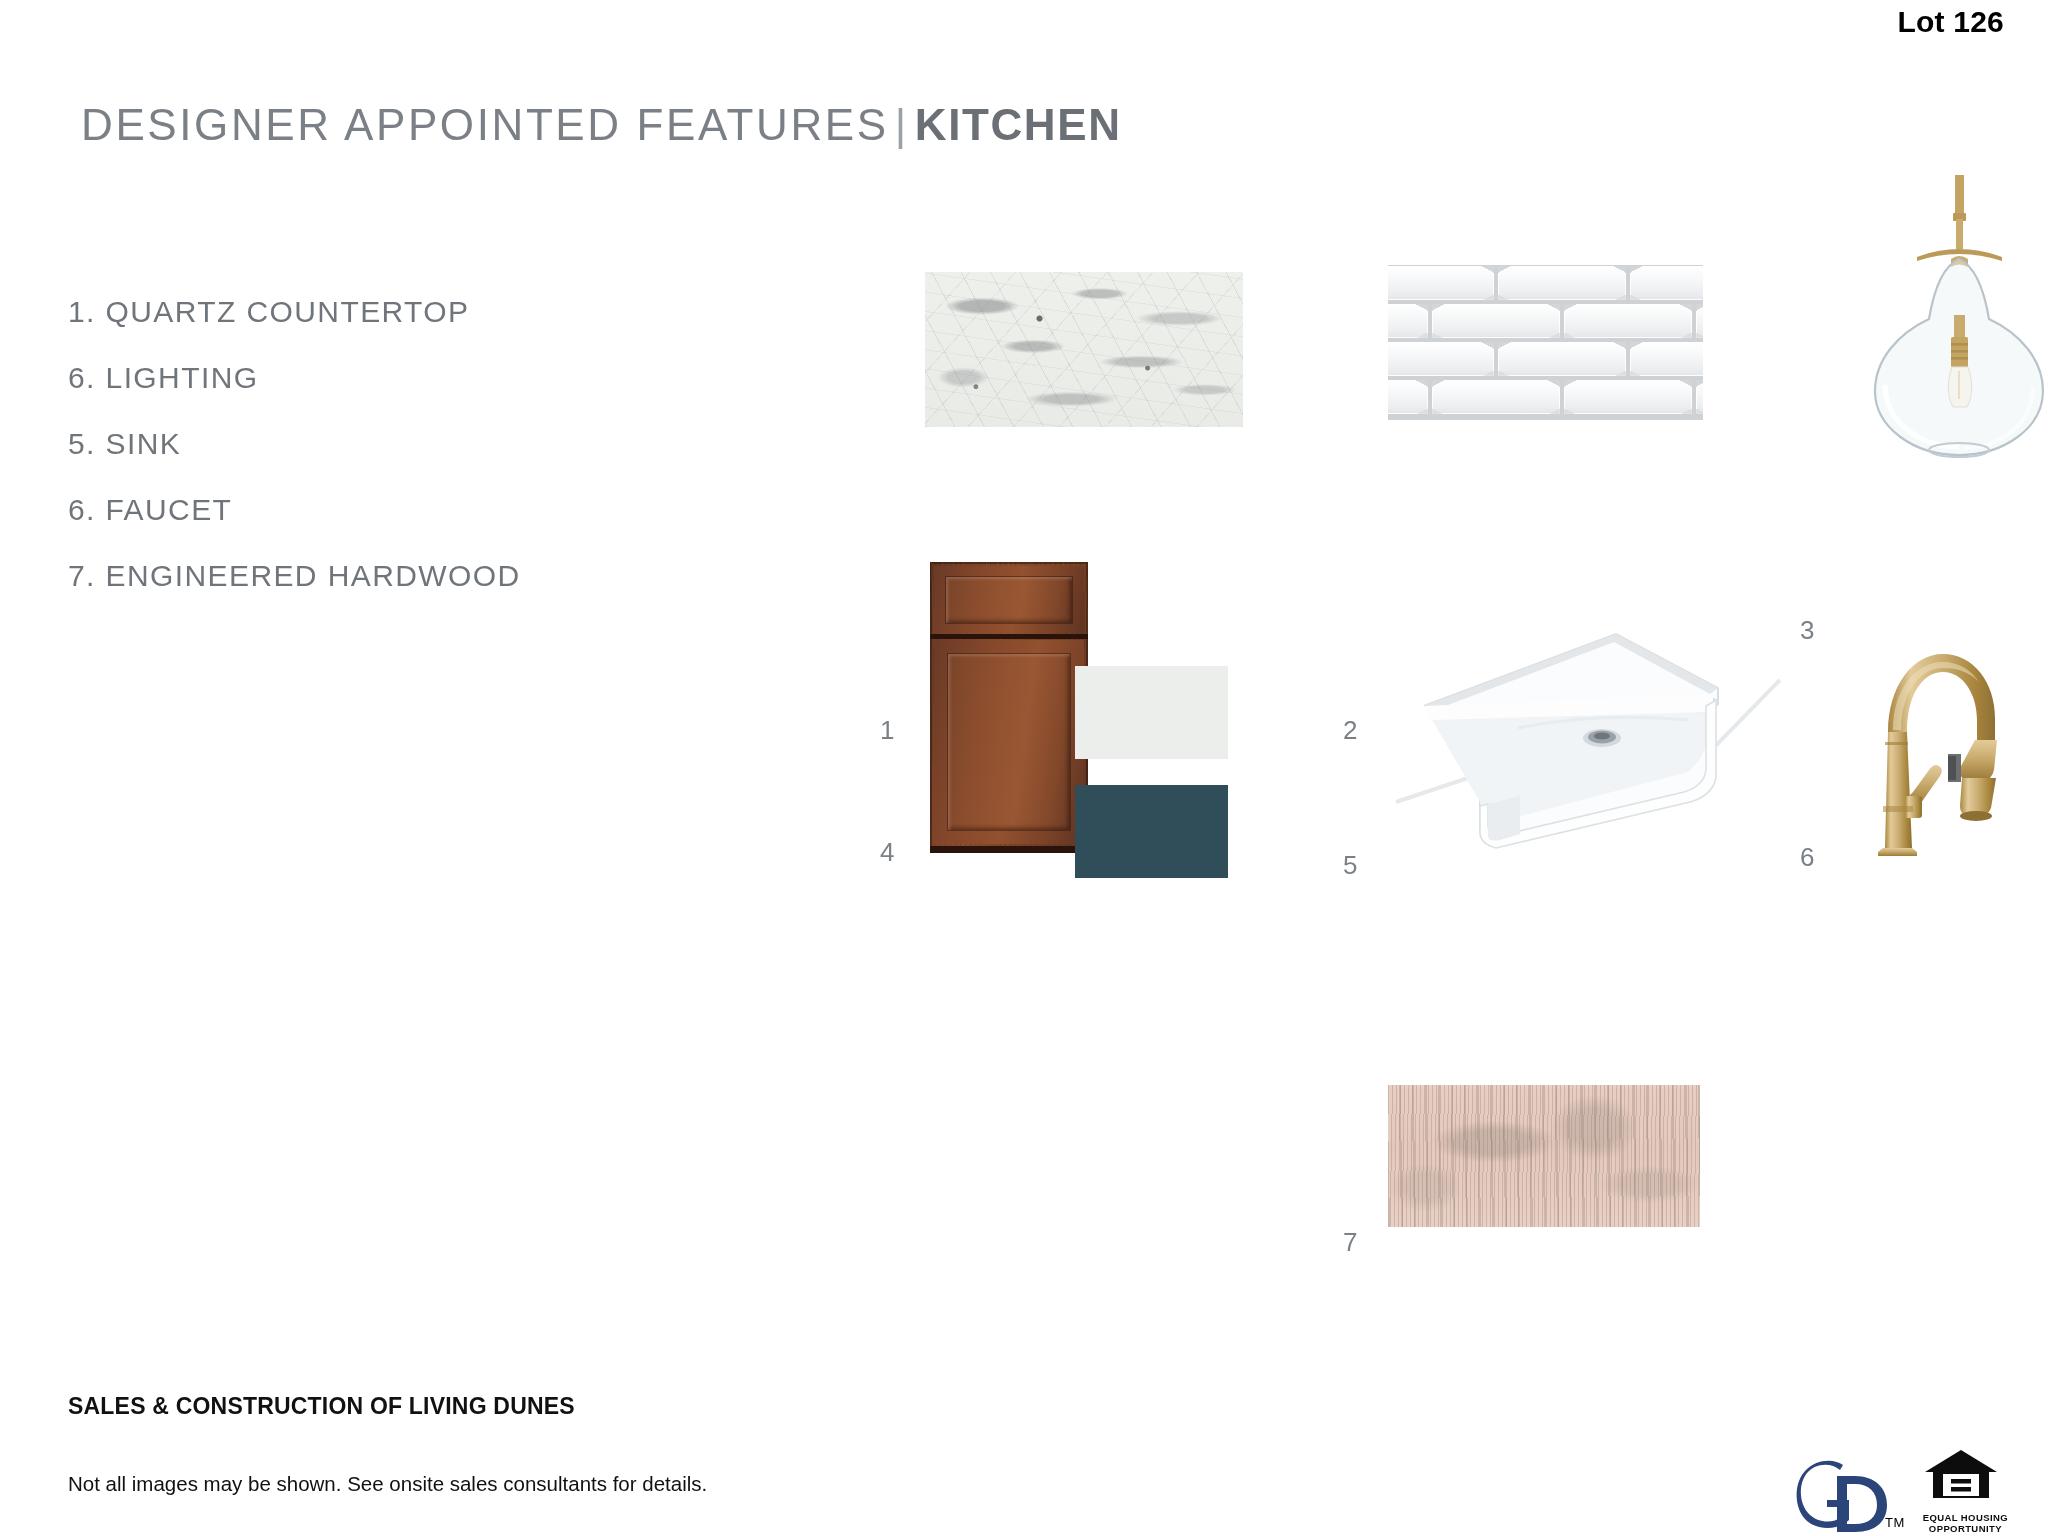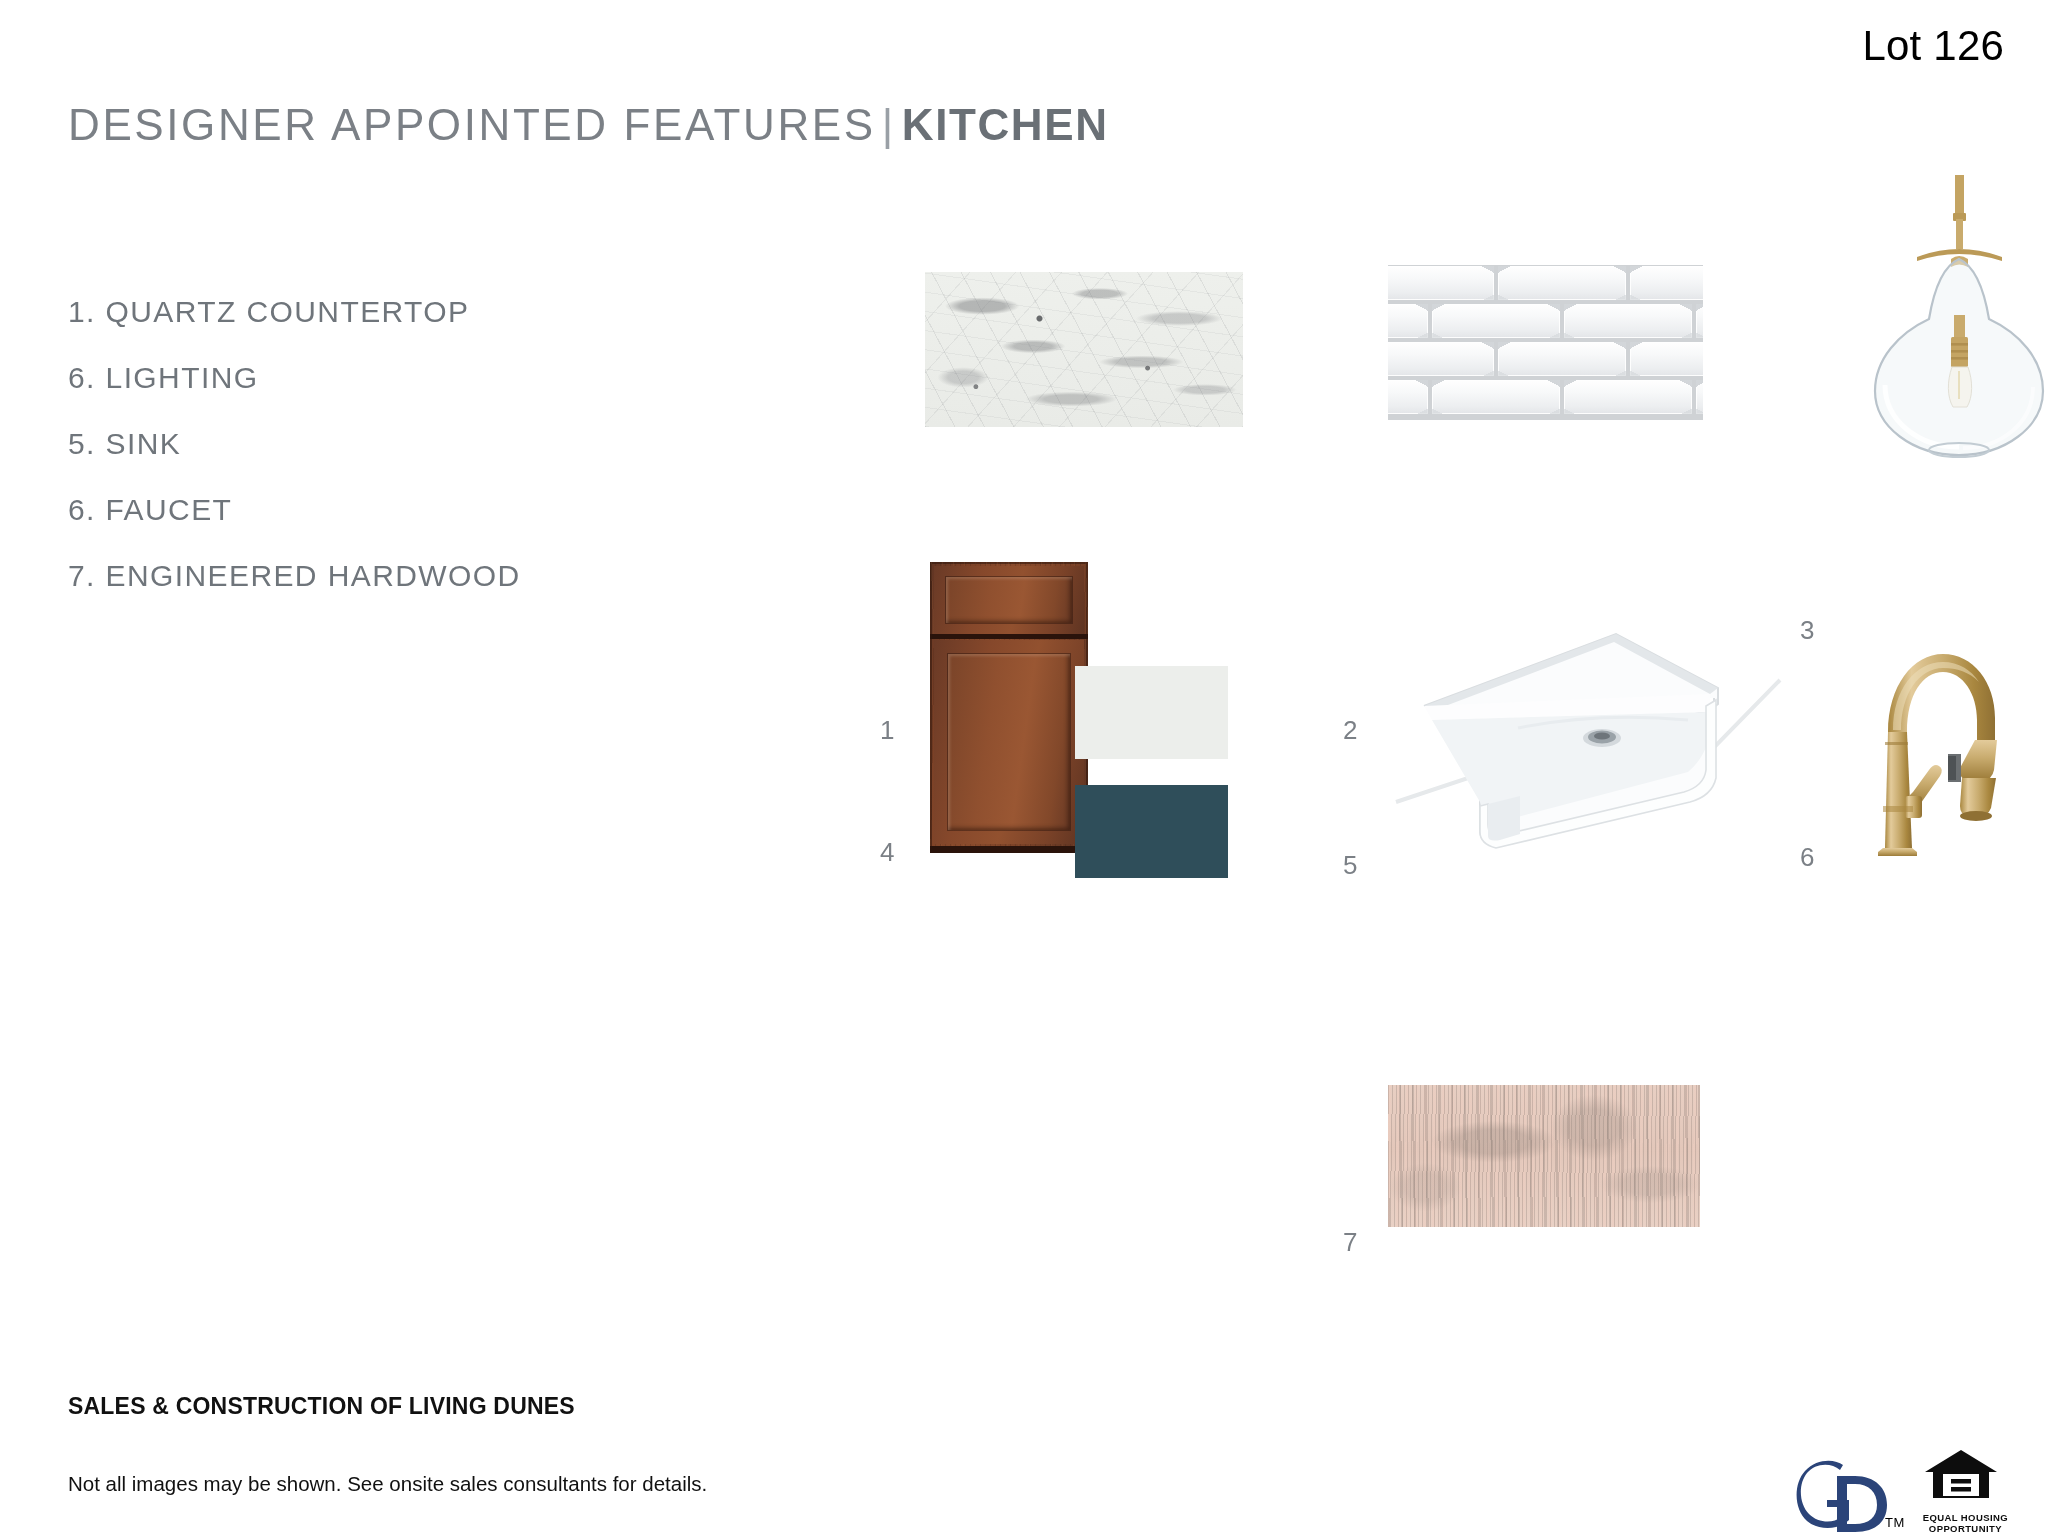--- a/index.html
+++ b/index.html
@@ -11,31 +11,31 @@
     width: 2048px;
     height: 1536px;
     position: relative;
     font-family: "Liberation Sans", sans-serif;
     overflow: hidden;
   }
 
   
   #lot-badge {
     position: absolute;
-    top: 22px;
+    top: 5px;
     right: 44px;
-    font-size: 42px;
-    font-weight: normal;
+    font-size: 30px;
+    font-weight: bold;
     color: #000000;
     letter-spacing: 0.2px;
   }
   #page-title {
     position: absolute;
     top: 100px;
-    left: 68px;
+    left: 81px;
     font-size: 44px;
     letter-spacing: 2.6px;
     white-space: nowrap;
     color: #7b8086;
     font-weight: 400;
   }
   #page-title .ttl-sep {
     color: #9aa0a6;
     font-weight: 300;
     padding: 0 6px;

